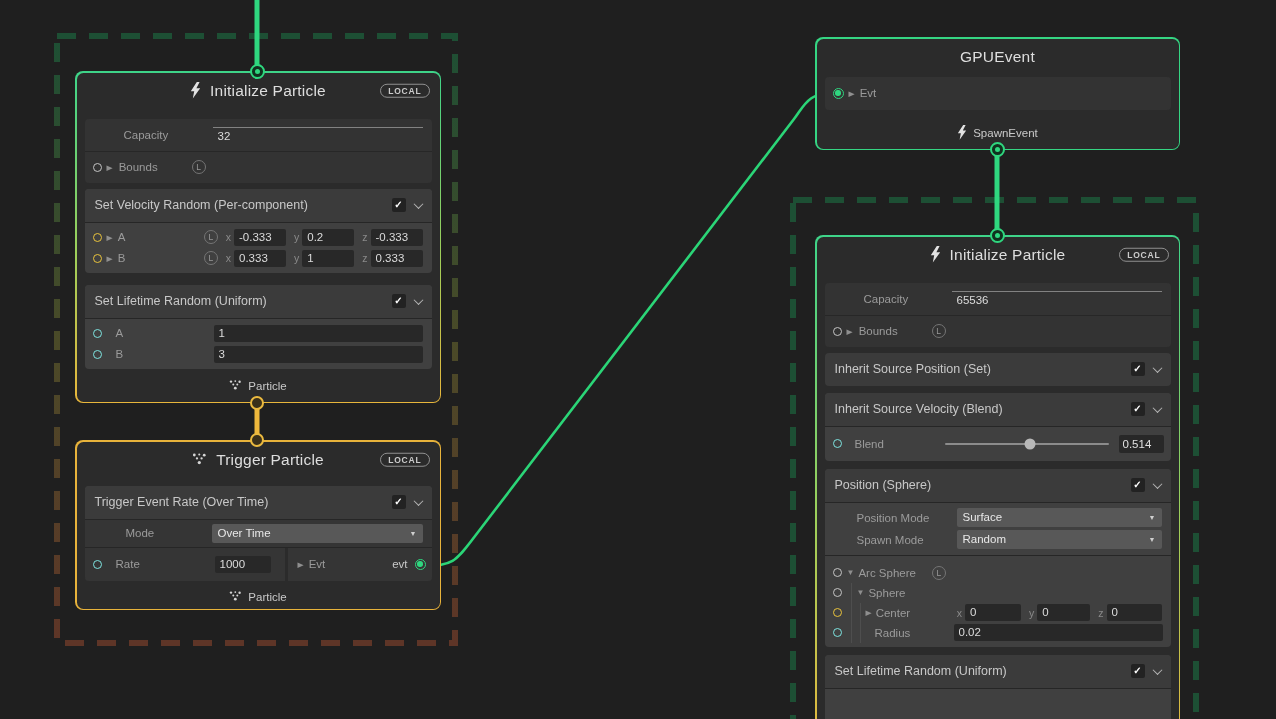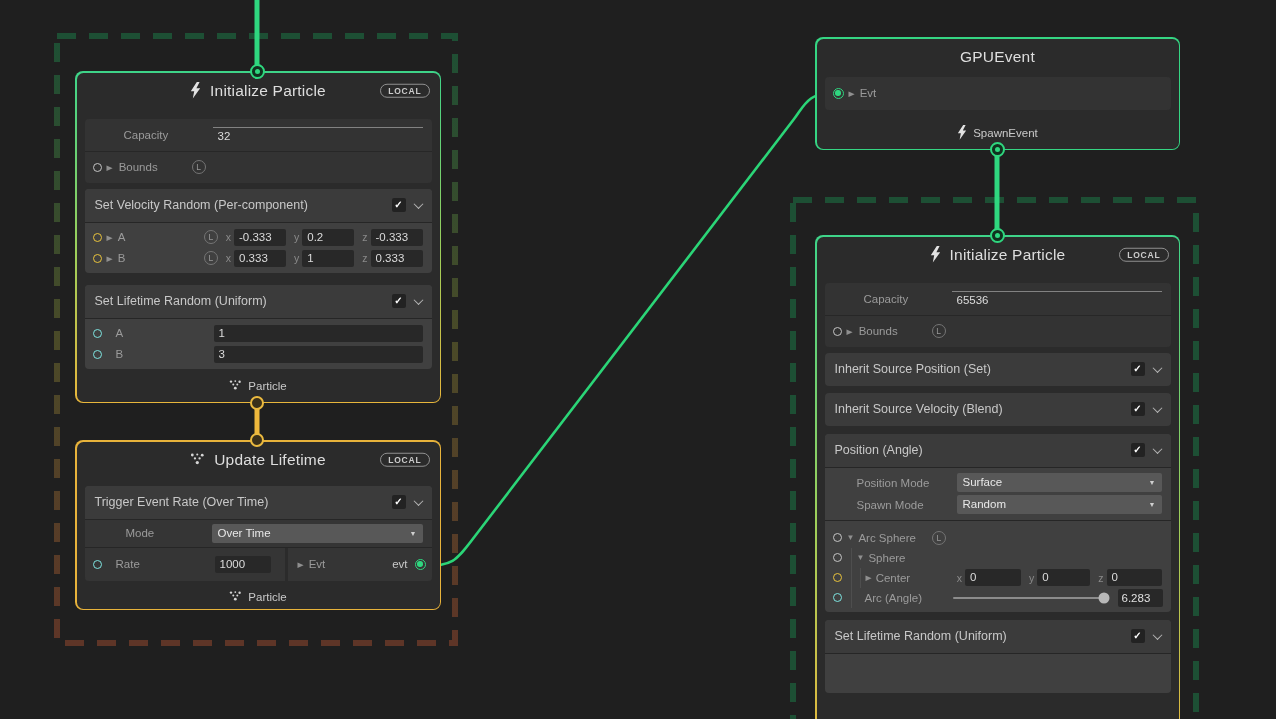--- a/index.html
+++ b/index.html
@@ -250,21 +250,21 @@
         <span class="icon-svg">
           <svg width="15" height="13" viewBox="0 0 13 11" fill="#d5d5d5">
               <circle cx="2" cy="1.6" r="1.2"></circle>
               <circle cx="6.3" cy="1.1" r="0.9"></circle>
               <circle cx="10.6" cy="1.8" r="1.2"></circle>
               <circle cx="4.3" cy="4.6" r="1"></circle>
               <circle cx="8.3" cy="4.6" r="1"></circle>
               <circle cx="6.3" cy="8.2" r="1.4"></circle>
             </svg>
         </span>
-        <span>Update Lifetime</span>
+        <span>Trigger Particle</span>
         <span class="badge">LOCAL</span>
       </div>
 
       <div class="block" style="margin-top:8px;">
         <div class="block-header">
           <span>Trigger Event Rate (Over Time)</span>
           <span class="sp"></span>
           <span class="checkbox">✓</span>
           <span class="chev"></span>
         </div>
@@ -360,25 +360,35 @@
         </div>
       </div>
 
       <div class="block" style="margin-bottom:8px;">
         <div class="block-header">
           <span>Inherit Source Velocity (Blend)</span>
           <span class="sp"></span>
           <span class="checkbox">✓</span>
           <span class="chev"></span>
         </div>
+        <div class="block-body">
+          <div class="brow" style="height:26px;">
+            <span class="ring cyan"></span>
+            <span class="lbl" style="margin-left:13px; flex:0 0 90px;">Blend</span>
+            <span class="slider">
+                <span class="knob" style="left:52%;"></span>
+              </span>
+            <span class="numbox">0.514</span>
+          </div>
+        </div>
       </div>
 
       <div class="block" style="margin-bottom:8px;">
         <div class="block-header">
-          <span>Position (Angle)</span>
+          <span>Position (Sphere)</span>
           <span class="sp"></span>
           <span class="checkbox">✓</span>
           <span class="chev"></span>
         </div>
         <div class="block-body">
           <div class="brow" style="height:22px;">
             <span class="lbl" style="margin-left:24px; flex:0 0 100px;">Position Mode</span>
             <span class="dropdown" style="width:211px; margin-left:auto; margin-right:9px;">Surface</span>
           </div>
           <div class="brow" style="height:22px;">
@@ -410,25 +420,23 @@
               <span class="vfield" style="width:56px;">0</span>
               <span class="axis">y</span>
               <span class="vfield" style="width:53px;">0</span>
               <span class="axis">z</span>
               <span class="vfield" style="width:55px;">0</span>
             </span>
           </div>
           <div class="brow brow20">
             <span class="ring cyan"></span>
             <span class="guide" style="margin-left:9px;"></span>
-            <span class="lbl" style="margin-left:13px; flex:0 0 88px;">Arc (Angle)</span>
-            <span class="slider">
-                <span class="knob" style="left:98%;"></span>
-              </span>
-            <span class="numbox" style="margin-right:8px;">6.283</span>
+            <span class="guide" style="margin-left:8px;"></span>
+            <span class="lbl" style="margin-left:14px;">Radius</span>
+            <span class="vfield" style="width:209px; margin-left:auto; margin-right:8px;">0.02</span>
           </div>
         </div>
       </div>
 
       <div class="block">
         <div class="block-header">
           <span>Set Lifetime Random (Uniform)</span>
           <span class="sp"></span>
           <span class="checkbox">✓</span>
           <span class="chev"></span>

